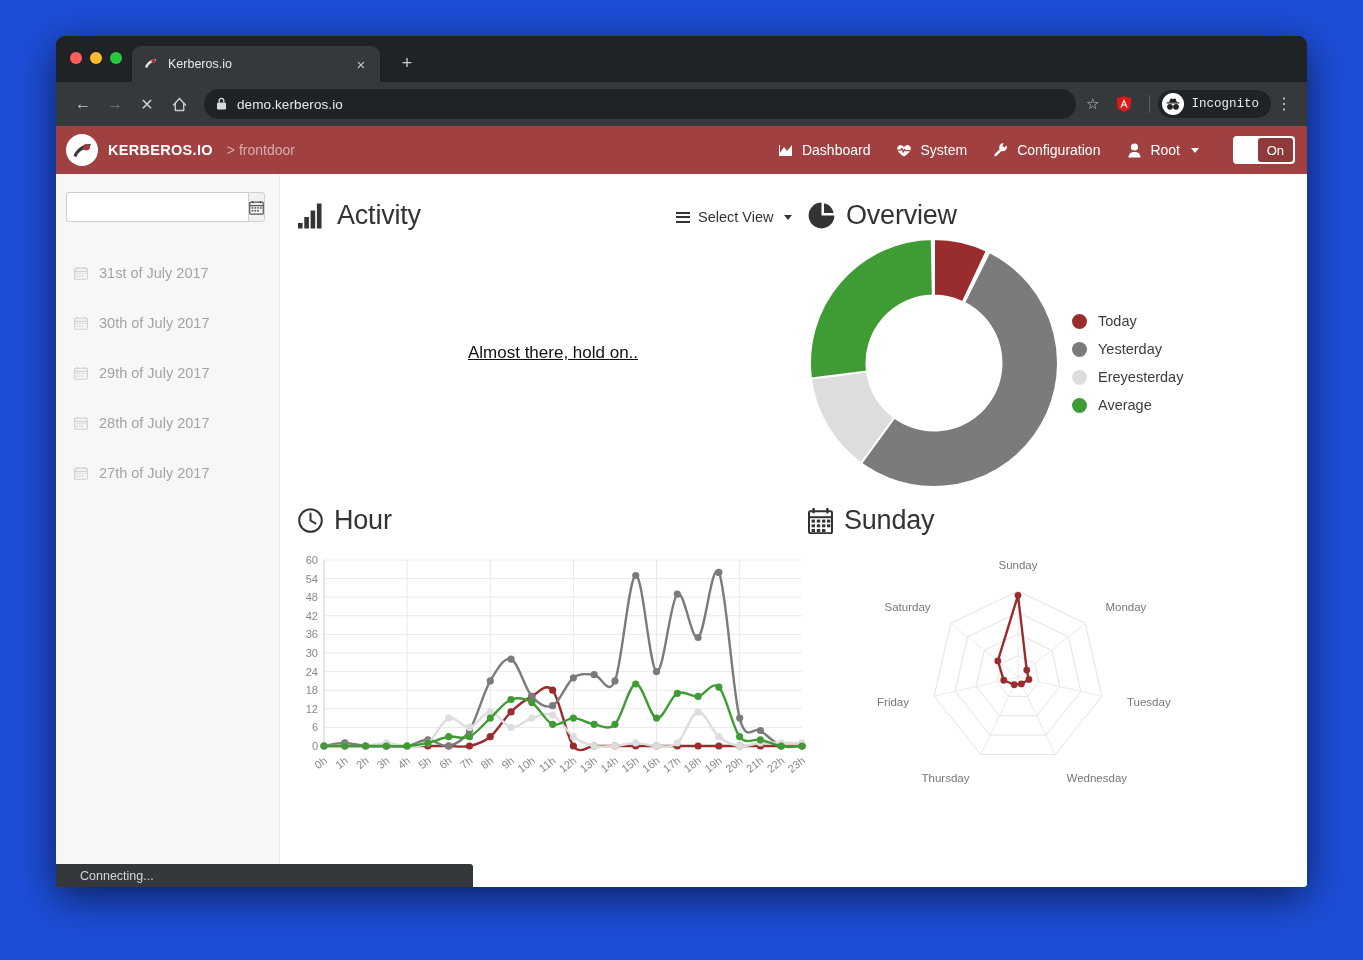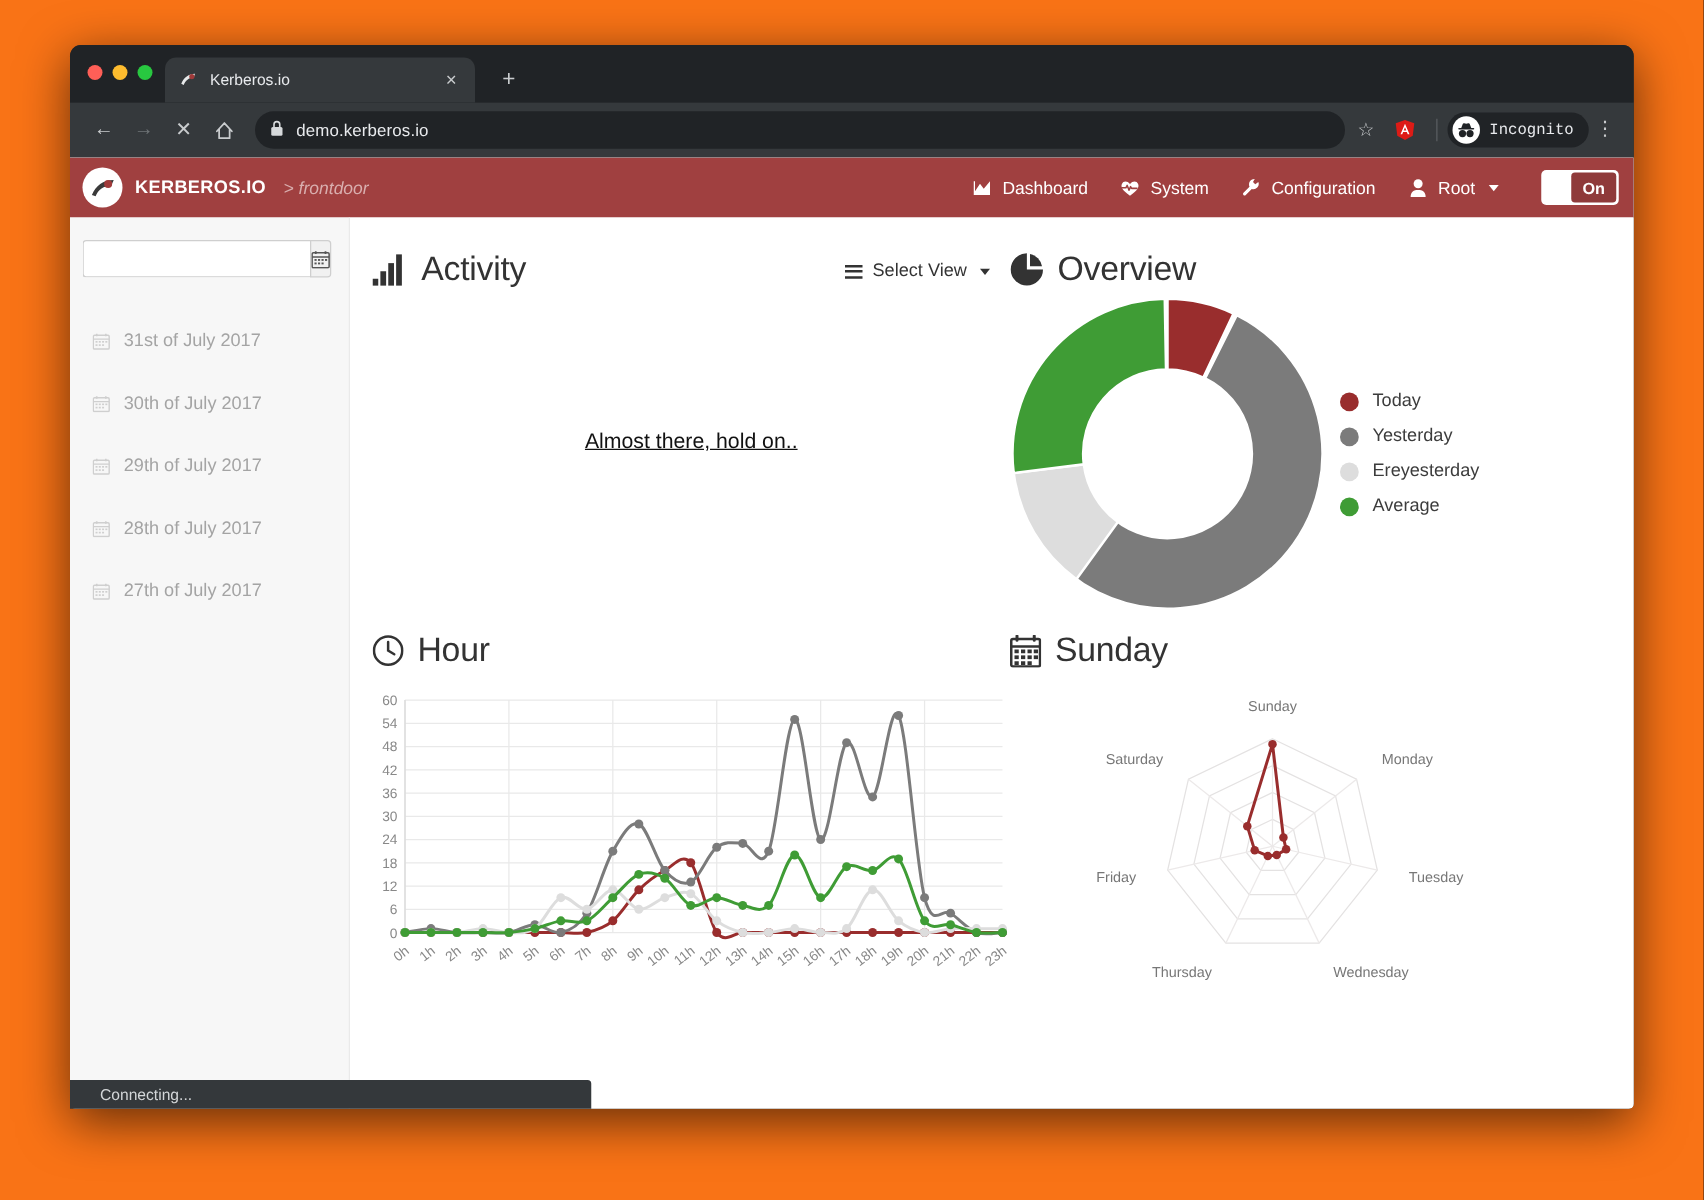--- a/index.html
+++ b/index.html
@@ -7,21 +7,21 @@
   html, body {
     margin: 0; padding: 0;
     width: 1363px; height: 960px;
     background: #000;
     font-family: "Liberation Sans", sans-serif;
     overflow: hidden;
   }
   .desktop {
     position: relative;
     width: 1363px; height: 960px;
-    background: #f97316;
+    background: #1d4ed8;
   }
 
   
   .browser {
     position: absolute;
     left: 56px; top: 36px;
     width: 1251px; height: 851px;
     background: #282c2f;
     border-radius: 9px 9px 4px 4px;
     overflow: hidden;
@@ -147,21 +147,21 @@
   }
   .brand { display: flex; align-items: center; gap: 10px; }
   .brand-logo {
     width: 32px; height: 32px; border-radius: 50%;
     background: #fff;
     display: flex; align-items: center; justify-content: center;
   }
   .brand-name {
     font-size: 14.5px; font-weight: bold; letter-spacing: .3px;
   }
-  .brand-sub { font-size: 14px; color: #d9aeae; margin-left: 4px; font-style: italic; }
+  .brand-sub { font-size: 14px; color: #d9aeae; margin-left: 4px; }
 
   .nav-right {
     margin-left: auto;
     display: flex; align-items: center;
     gap: 26px;
   }
   .nav-item {
     display: flex; align-items: center; gap: 8px;
     font-size: 14px; color: #ffffff;
   }
@@ -177,21 +177,21 @@
     width: 62px; height: 28px;
     background: #ffffff;
     border-radius: 4px;
     display: flex; align-items: center; justify-content: flex-end;
     padding: 2px;
     margin-left: 8px;
   }
   .toggle-on {
     background: #8f3a3a;
     color: #fff;
-    font-size: 13px; font-weight: bold;
+    font-size: 13px; font-weight: normal;
     border-radius: 3px;
     height: 100%;
     display: flex; align-items: center; justify-content: center;
     padding: 0 9px;
   }
 
   
   .body-split { display: flex; height: 713px; }
   .sidebar {
     width: 224px;

